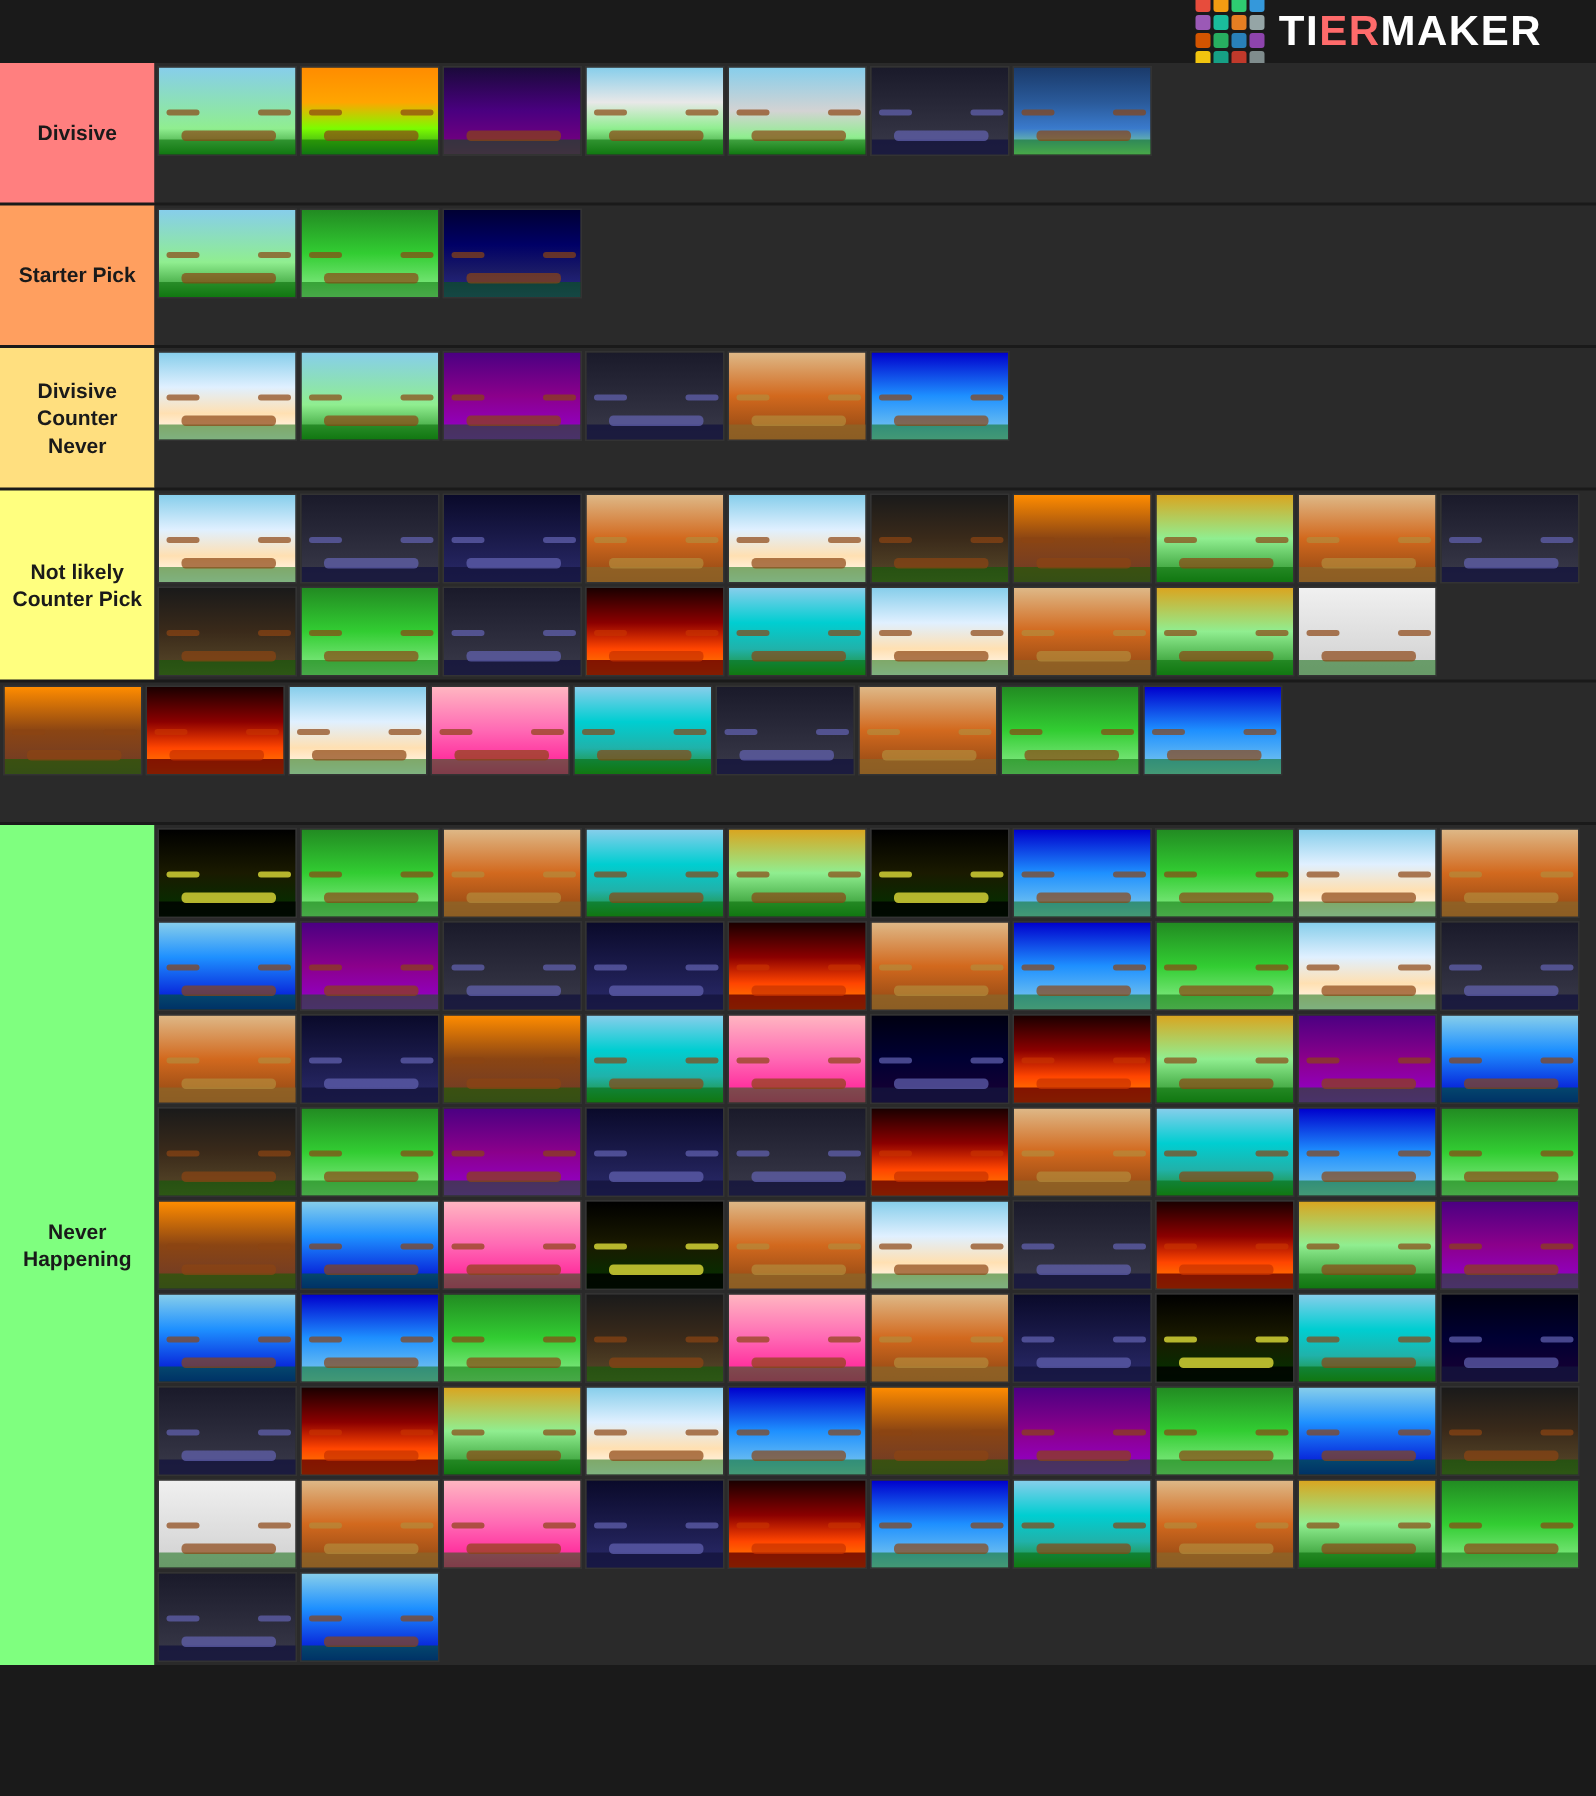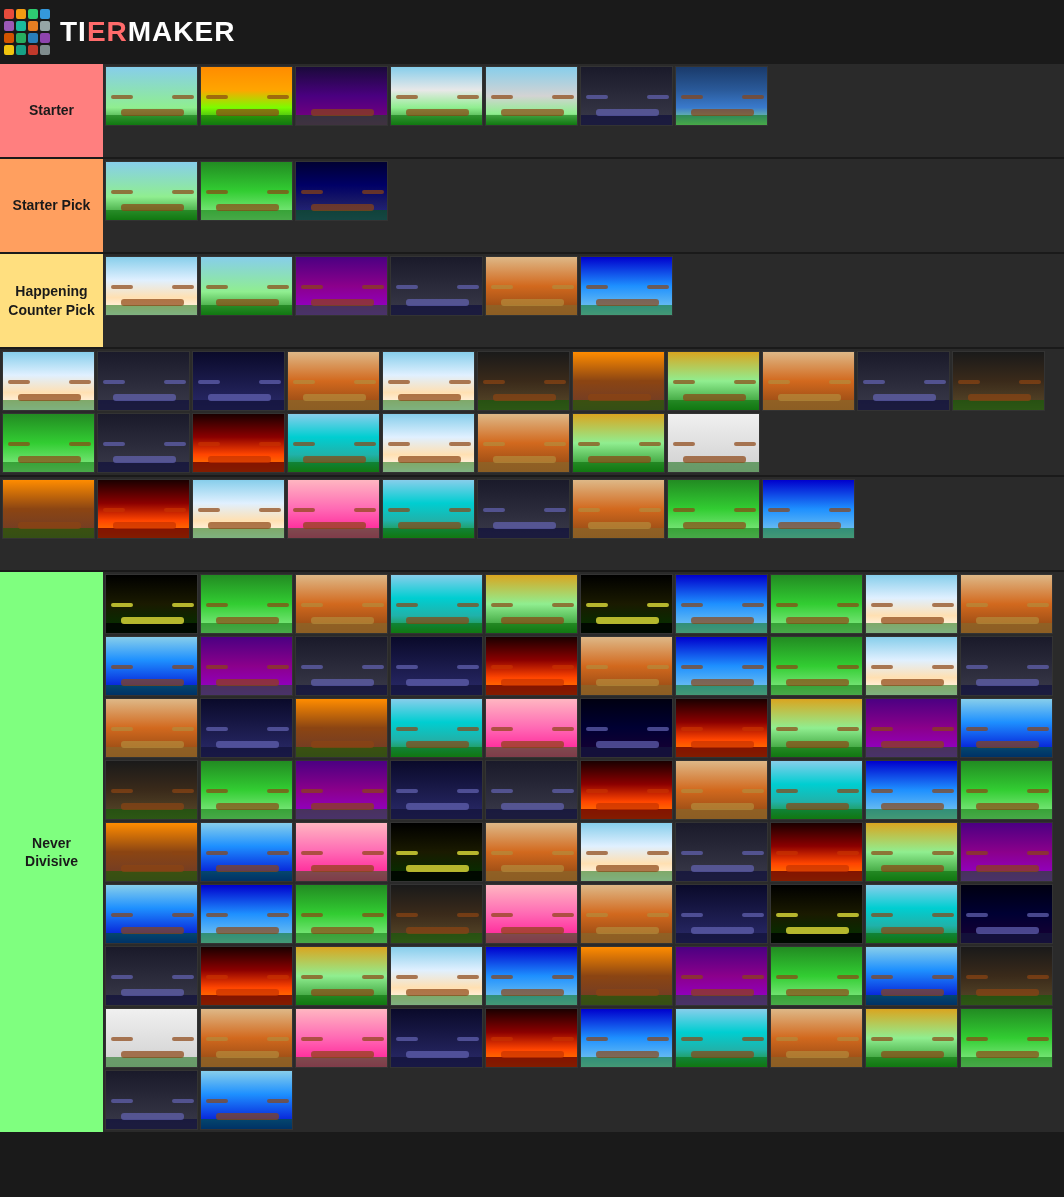--- a/index.html
+++ b/index.html
@@ -7,22 +7,23 @@
       background: #1a1a1a;
       font-family: Arial, sans-serif;
       width: 1064px;
       min-height: 1197px;
     }
 
     .header {
       background: #1a1a1a;
       display: flex;
       align-items: center;
-      padding: 8px 4px;
-      height: 64px;
+      justify-content: flex-end;
+      padding: 8px 36px;
+      height: 42px;
     }
 
     .logo-container {
       display: flex;
       align-items: center;
       gap: 10px;
     }
 
     .logo-grid {
       display: grid;
@@ -151,21 +152,21 @@
         <div class="logo-cell" style="background: rgb(127, 140, 141);"></div>
       </div>
     <div class="logo-text">
       Ti<span>er</span>MAKER
     </div>
   </div>
 </div>
 
 <div id="tier-list">
     <div class="tier-row">
-      <div class="tier-label tier-starter" style="background-color: rgb(255, 127, 127);">Starter</div>
+      <div class="tier-label tier-starter" style="background-color: rgb(255, 127, 127);">Divisive</div>
       <div class="tier-items">
         <div class="stage-thumb s-battlefield">
           <svg width="93" height="60" style="position: absolute; top: 0px; left: 0px;">
             <rect x="0" y="48" width="93" height="14" fill="rgba(0,100,0,0.5)"></rect>
             <rect x="15" y="42" width="63" height="7" rx="3" fill="rgba(139,69,19,0.7)"></rect>
             <rect x="5" y="28" width="22" height="4" rx="2" fill="rgba(139,69,19,0.7)"></rect>
             <rect x="66" y="28" width="22" height="4" rx="2" fill="rgba(139,69,19,0.7)"></rect>
           </svg>
         </div>
         <div class="stage-thumb s-smashville">
@@ -239,21 +240,21 @@
           <svg width="93" height="60" style="position: absolute; top: 0px; left: 0px;">
             <rect x="0" y="48" width="93" height="14" fill="rgba(0,100,0,0.5)"></rect>
             <rect x="15" y="42" width="63" height="7" rx="3" fill="rgba(139,69,19,0.7)"></rect>
             <rect x="5" y="28" width="22" height="4" rx="2" fill="rgba(139,69,19,0.7)"></rect>
             <rect x="66" y="28" width="22" height="4" rx="2" fill="rgba(139,69,19,0.7)"></rect>
           </svg>
         </div>
       </div>
     </div>
     <div class="tier-row">
-      <div class="tier-label tier-divisive" style="background-color: rgb(255, 223, 127);">Happening Counter Pick</div>
+      <div class="tier-label tier-divisive" style="background-color: rgb(255, 223, 127);">Divisive Counter Never</div>
       <div class="tier-items">
         <div class="stage-thumb s-clouds">
           <svg width="93" height="60" style="position: absolute; top: 0px; left: 0px;">
             <rect x="0" y="48" width="93" height="14" fill="rgba(0,100,0,0.5)"></rect>
             <rect x="15" y="42" width="63" height="7" rx="3" fill="rgba(139,69,19,0.7)"></rect>
             <rect x="5" y="28" width="22" height="4" rx="2" fill="rgba(139,69,19,0.7)"></rect>
             <rect x="66" y="28" width="22" height="4" rx="2" fill="rgba(139,69,19,0.7)"></rect>
           </svg>
         </div>
         <div class="stage-thumb s-yoshi">
@@ -292,20 +293,21 @@
           <svg width="93" height="60" style="position: absolute; top: 0px; left: 0px;">
             <rect x="0" y="48" width="93" height="14" fill="rgba(0,100,0,0.5)"></rect>
             <rect x="15" y="42" width="63" height="7" rx="3" fill="rgba(139,69,19,0.7)"></rect>
             <rect x="5" y="28" width="22" height="4" rx="2" fill="rgba(139,69,19,0.7)"></rect>
             <rect x="66" y="28" width="22" height="4" rx="2" fill="rgba(139,69,19,0.7)"></rect>
           </svg>
         </div>
       </div>
     </div>
     <div class="tier-row">
+      <div class="tier-label tier-notlikely" style="background-color: rgb(255, 255, 127);">Not likely Counter Pick</div>
       <div class="tier-items">
         <div class="stage-thumb s-clouds">
           <svg width="93" height="60" style="position: absolute; top: 0px; left: 0px;">
             <rect x="0" y="48" width="93" height="14" fill="rgba(0,100,0,0.5)"></rect>
             <rect x="15" y="42" width="63" height="7" rx="3" fill="rgba(139,69,19,0.7)"></rect>
             <rect x="5" y="28" width="22" height="4" rx="2" fill="rgba(139,69,19,0.7)"></rect>
             <rect x="66" y="28" width="22" height="4" rx="2" fill="rgba(139,69,19,0.7)"></rect>
           </svg>
         </div>
         <div class="stage-thumb s-darkened">
@@ -524,21 +526,21 @@
           <svg width="93" height="60" style="position: absolute; top: 0px; left: 0px;">
             <rect x="0" y="48" width="93" height="14" fill="rgba(0,100,0,0.5)"></rect>
             <rect x="15" y="42" width="63" height="7" rx="3" fill="rgba(139,69,19,0.7)"></rect>
             <rect x="5" y="28" width="22" height="4" rx="2" fill="rgba(139,69,19,0.7)"></rect>
             <rect x="66" y="28" width="22" height="4" rx="2" fill="rgba(139,69,19,0.7)"></rect>
           </svg>
         </div>
       </div>
     </div>
     <div class="tier-row">
-      <div class="tier-label tier-neverhappening" style="background-color: rgb(127, 255, 127);">Never Divisive</div>
+      <div class="tier-label tier-neverhappening" style="background-color: rgb(127, 255, 127);">Never Happening</div>
       <div class="tier-items">
         <div class="stage-thumb s-retro">
           <svg width="93" height="60" style="position: absolute; top: 0px; left: 0px;">
             <rect x="0" y="48" width="93" height="14" fill="rgba(0,0,0,0.8)"></rect>
             <rect x="15" y="42" width="63" height="7" rx="3" fill="rgba(200,200,50,0.9)"></rect>
             <rect x="5" y="28" width="22" height="4" rx="2" fill="rgba(200,200,50,0.9)"></rect>
             <rect x="66" y="28" width="22" height="4" rx="2" fill="rgba(200,200,50,0.9)"></rect>
           </svg>
         </div>
         <div class="stage-thumb s-green">

